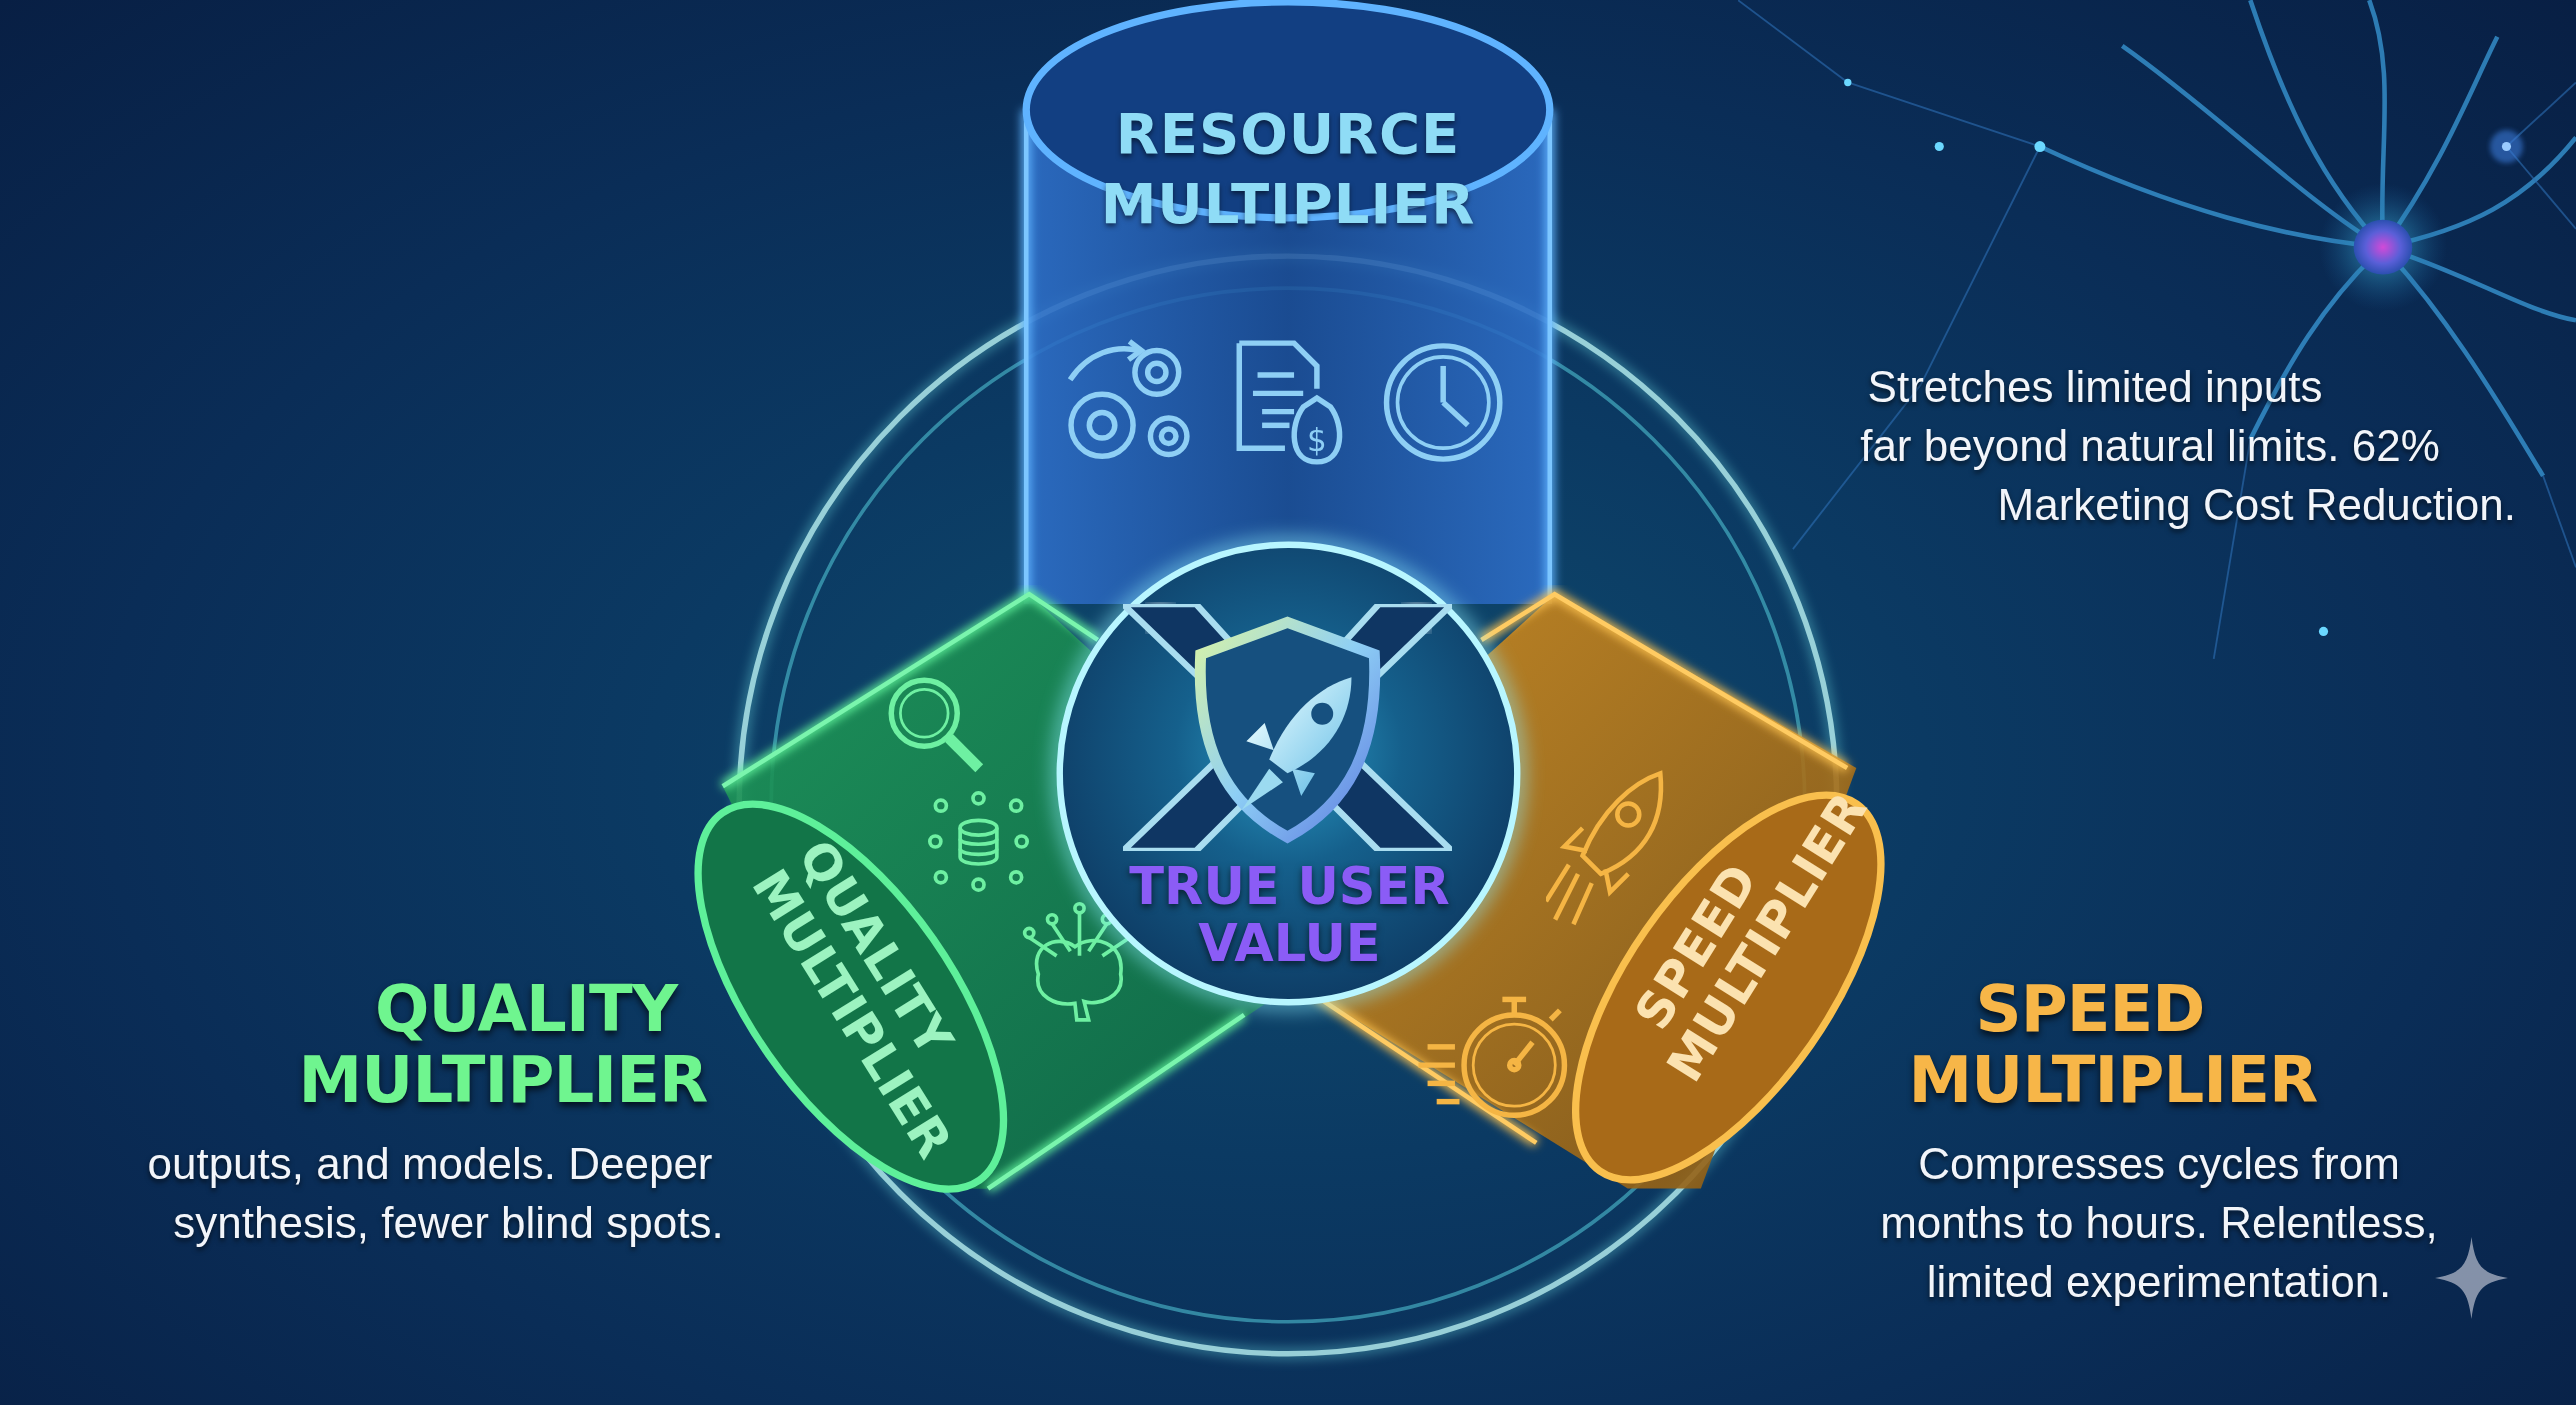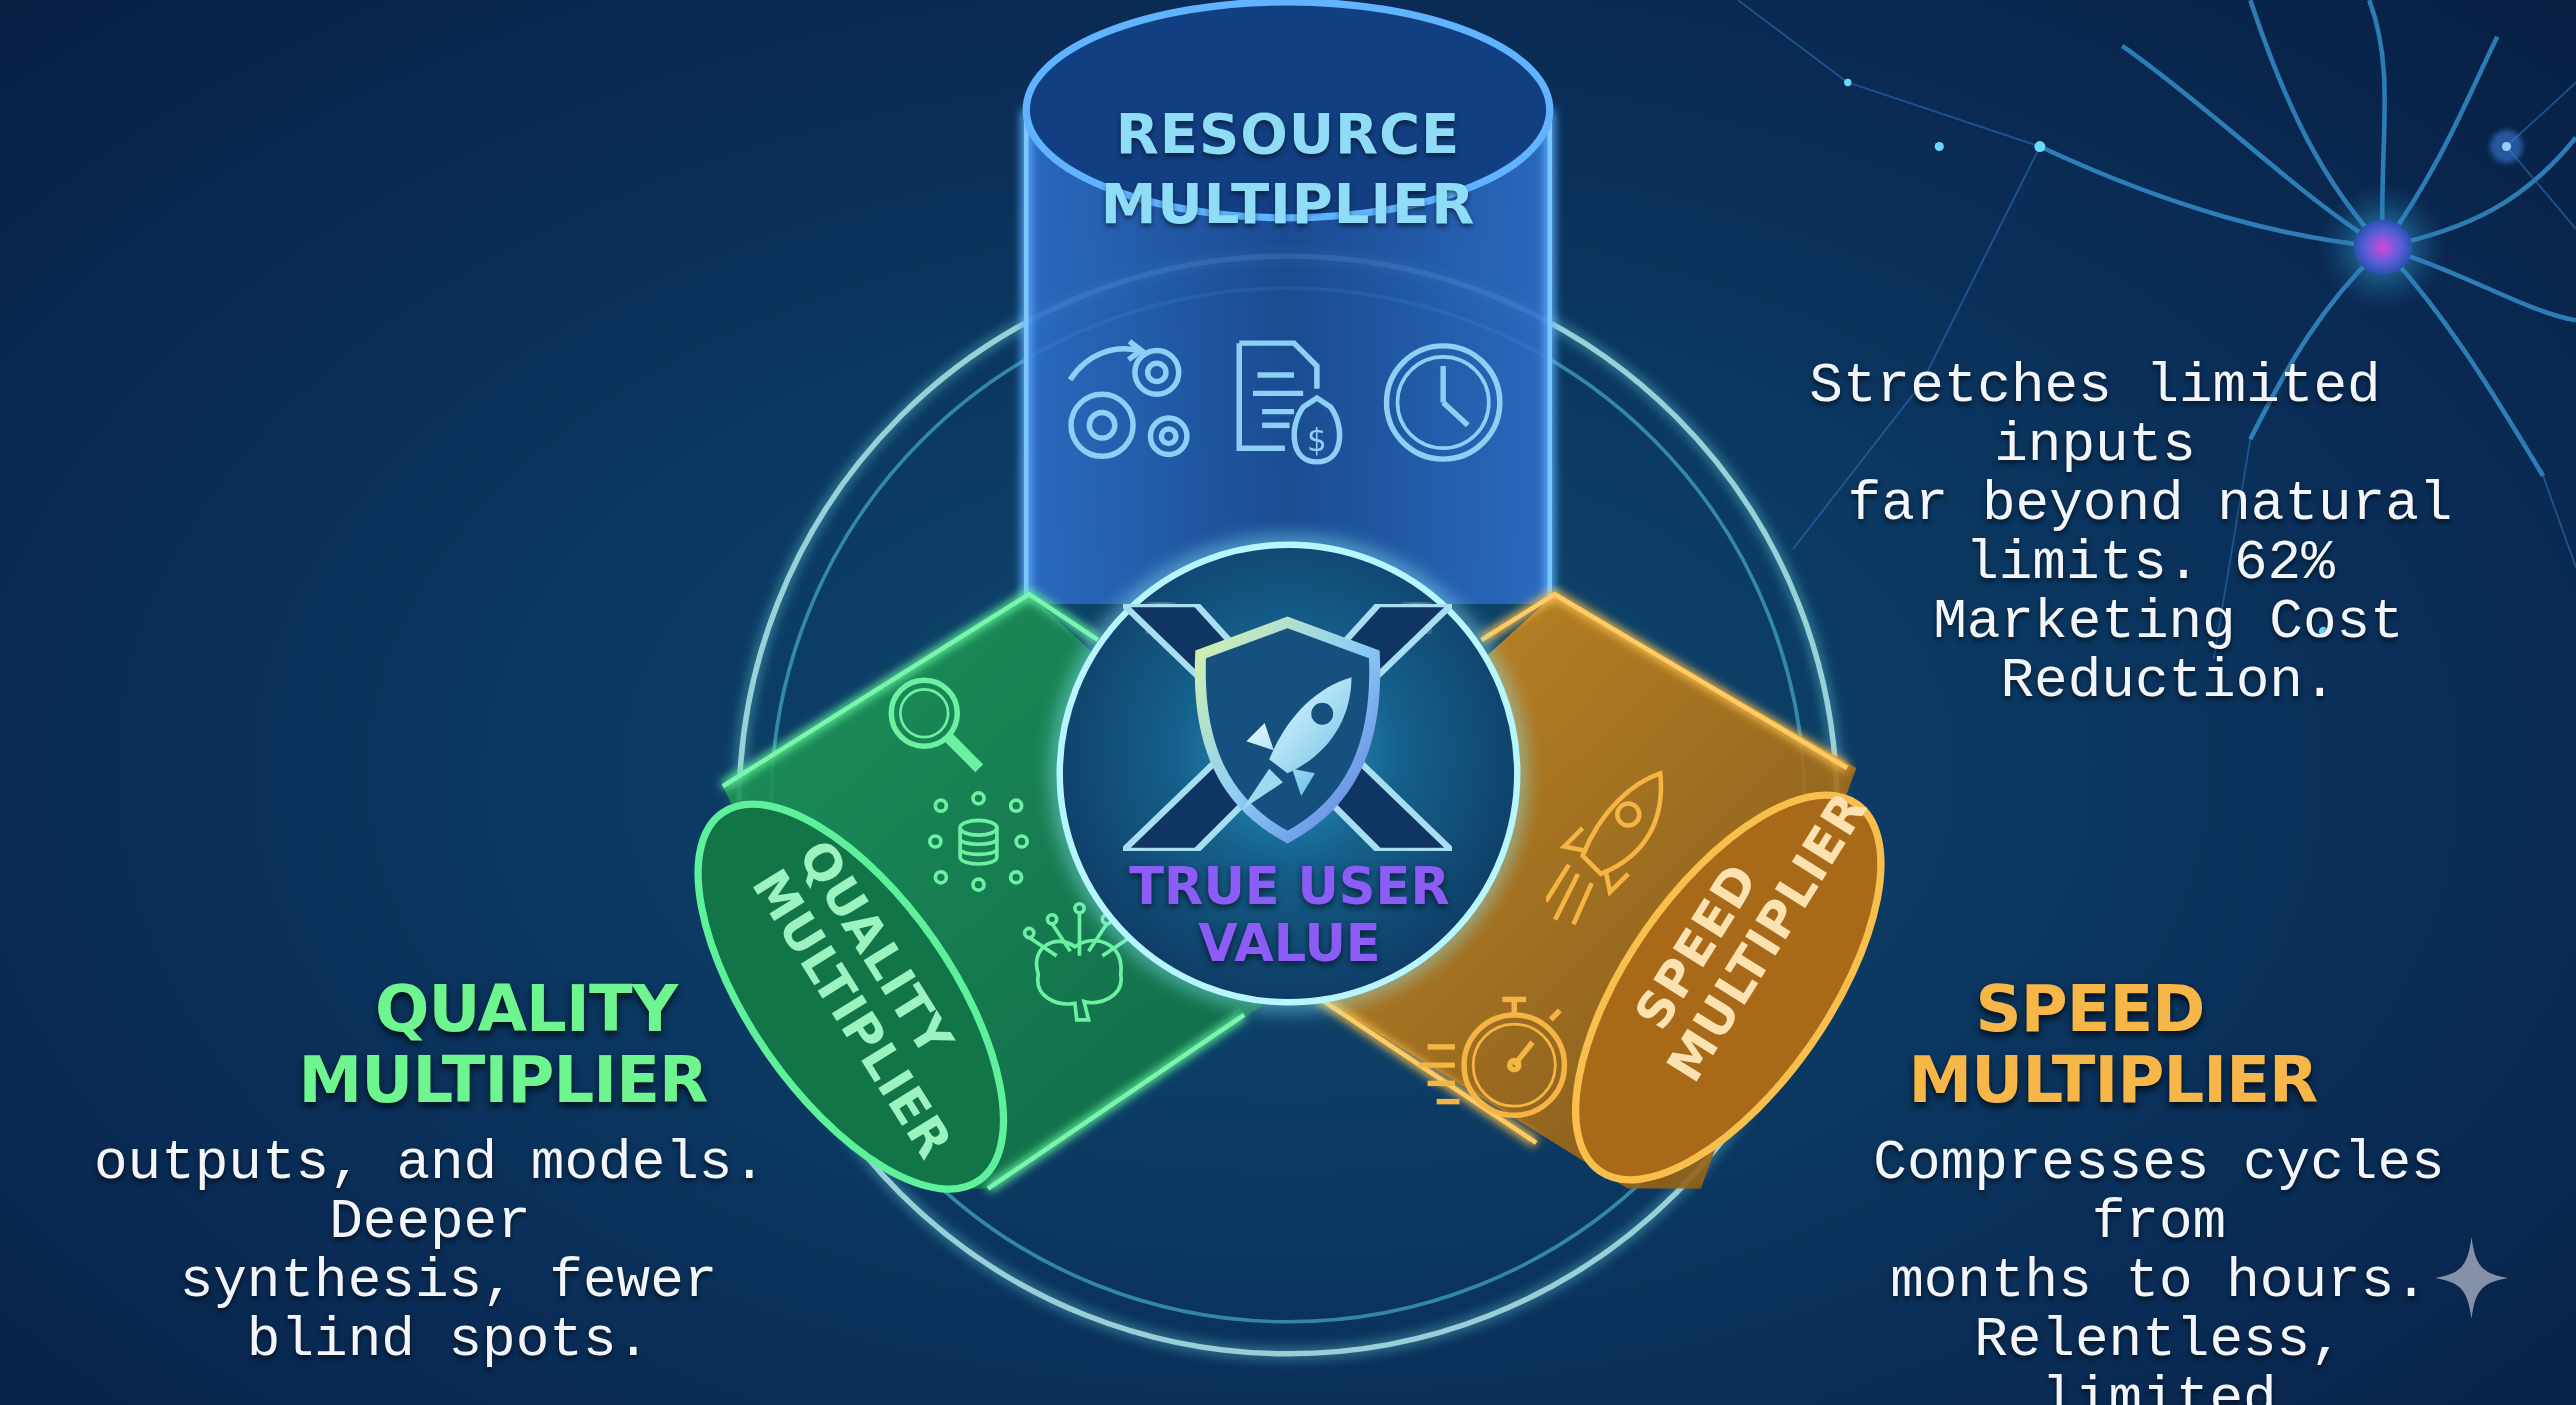--- a/index.html
+++ b/index.html
@@ -1,21 +1,21 @@
 <!DOCTYPE html>
 <html style="font-size:14.6px"><head>
 <meta charset="utf-8">
 <style>
   html,body{margin:0;padding:0;}
   body{width:2576px;height:1405px;overflow:hidden;position:relative;
     background:radial-gradient(ellipse at 50% 55%, #0f4c6e 0%, #0b3a63 35%, #0a2d57 65%, #081f44 100%);
     font-family:"DejaVu Sans", sans-serif;}
   .abs{position:absolute;}
   svg{display:block;}
-  .desc{position:absolute;color:#f2f5fa;font-family:Liberation Mono, monospace;font-size:56px;line-height:59px;text-align:center;text-shadow:0 2.7px 5.5px rgba(0,0,0,.6);}
+  .desc{position:absolute;color:#f2f5fa;font-family:Liberation Sans, sans-serif;font-size:44px;line-height:59px;text-align:center;text-shadow:0 2.7px 5.5px rgba(0,0,0,.6);}
   .heading{position:absolute;font-family:"DejaVu Sans", sans-serif;font-weight:bold;font-size:64px;line-height:71px;text-align:center;letter-spacing:-0.9px;text-shadow:0 3.7px 7.3px rgba(0,0,0,.7);}
   .cyl-title{position:absolute;font-family:"DejaVu Sans", sans-serif;font-weight:bold;text-align:center;letter-spacing:0.9px;}
   .center-label{position:absolute;left:1125px;top:858px;width:329px;text-align:center;color:#8b5cf6;
     font-family:"DejaVu Sans", sans-serif;font-weight:bold;font-size:51px;line-height:57px;text-shadow:0 2.7px 7.3px rgba(0,0,0,.6);}
 </style>
 </head>
 <body>
 
 <svg class="abs" style="left:1738px;top:0;" width="838" height="659" viewBox="0 0 916 720">
   <defs>
@@ -247,21 +247,21 @@
 </svg>
 
 <div class="center-label">
   <div>TRUE USER</div>
   <div>VALUE</div>
 </div>
 
 <div class="desc" style="left:1784px;top:357px;width:732px;">
   <div style="padding-right:110px;">Stretches limited inputs</div>
   <div>far beyond natural limits. 62%</div>
-  <div style="padding-left:37px;">Marketing Cost Reduction.</div>
+  <div style="padding-left:37px;text-align:right;">Marketing Cost Reduction.</div>
 </div>
 
 <div class="heading" style="left:265px;top:974px;width:476px;color:#6ff58f;">
   <div style="padding-left:46px;">QUALITY</div>
   <div>MULTIPLIER</div>
 </div>
 <div class="desc" style="left:64px;top:1134px;width:732px;">
   <div>outputs, and models. Deeper</div>
   <div style="padding-left:37px;">synthesis, fewer blind spots.</div>
 </div>

